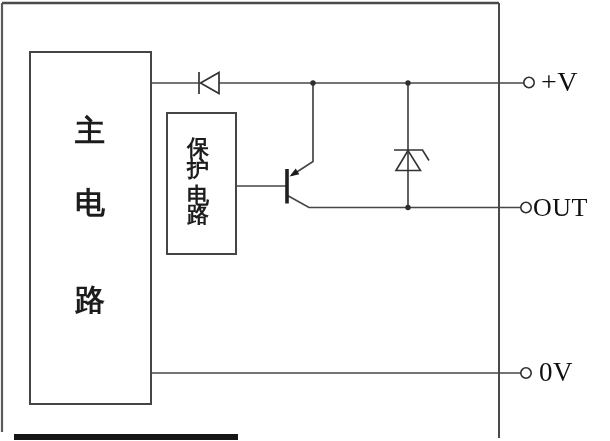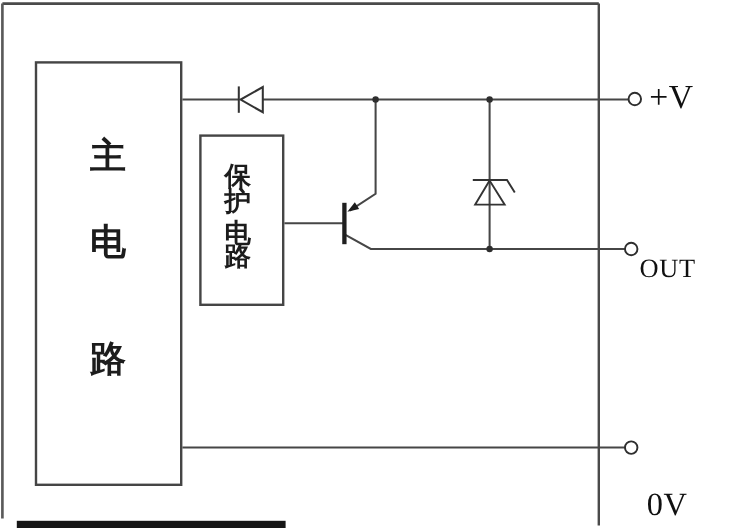--- a/index.html
+++ b/index.html
@@ -15,22 +15,22 @@
     position:absolute;color:#1c1c1c;font-weight:600;text-align:center;
     font-family:"DejaVu Serif","Liberation Serif",serif;line-height:1;
   }
   .cjk.m{font-size:30px;width:32px;left:74px;}
   .cjk.p{font-size:22px;width:24px;left:186px;}
   .term-label{
     position:absolute;color:#101010;line-height:1.05;
     font-family:"Liberation Serif","DejaVu Serif",serif;letter-spacing:0.5px;
   }
   .lbl-v{left:541px;top:67px;font-size:28px;}
-  .lbl-out{left:533px;top:194px;font-size:22px;margin-top:18px;}
-  .lbl-0v{left:539px;top:358px;font-size:27px;margin-top:48px;}
+  .lbl-out{left:533px;top:194px;font-size:26px;}
+  .lbl-0v{left:539px;top:358px;font-size:27px;}
   .artifact-bar{position:absolute;left:14px;top:434px;width:224px;height:6px;background:#161616;}
 </style>
 </head>
 <body>
 
 <div class="stage">
 
   <svg width="610" height="441" viewBox="0 0 610 441">
 
     <g>

